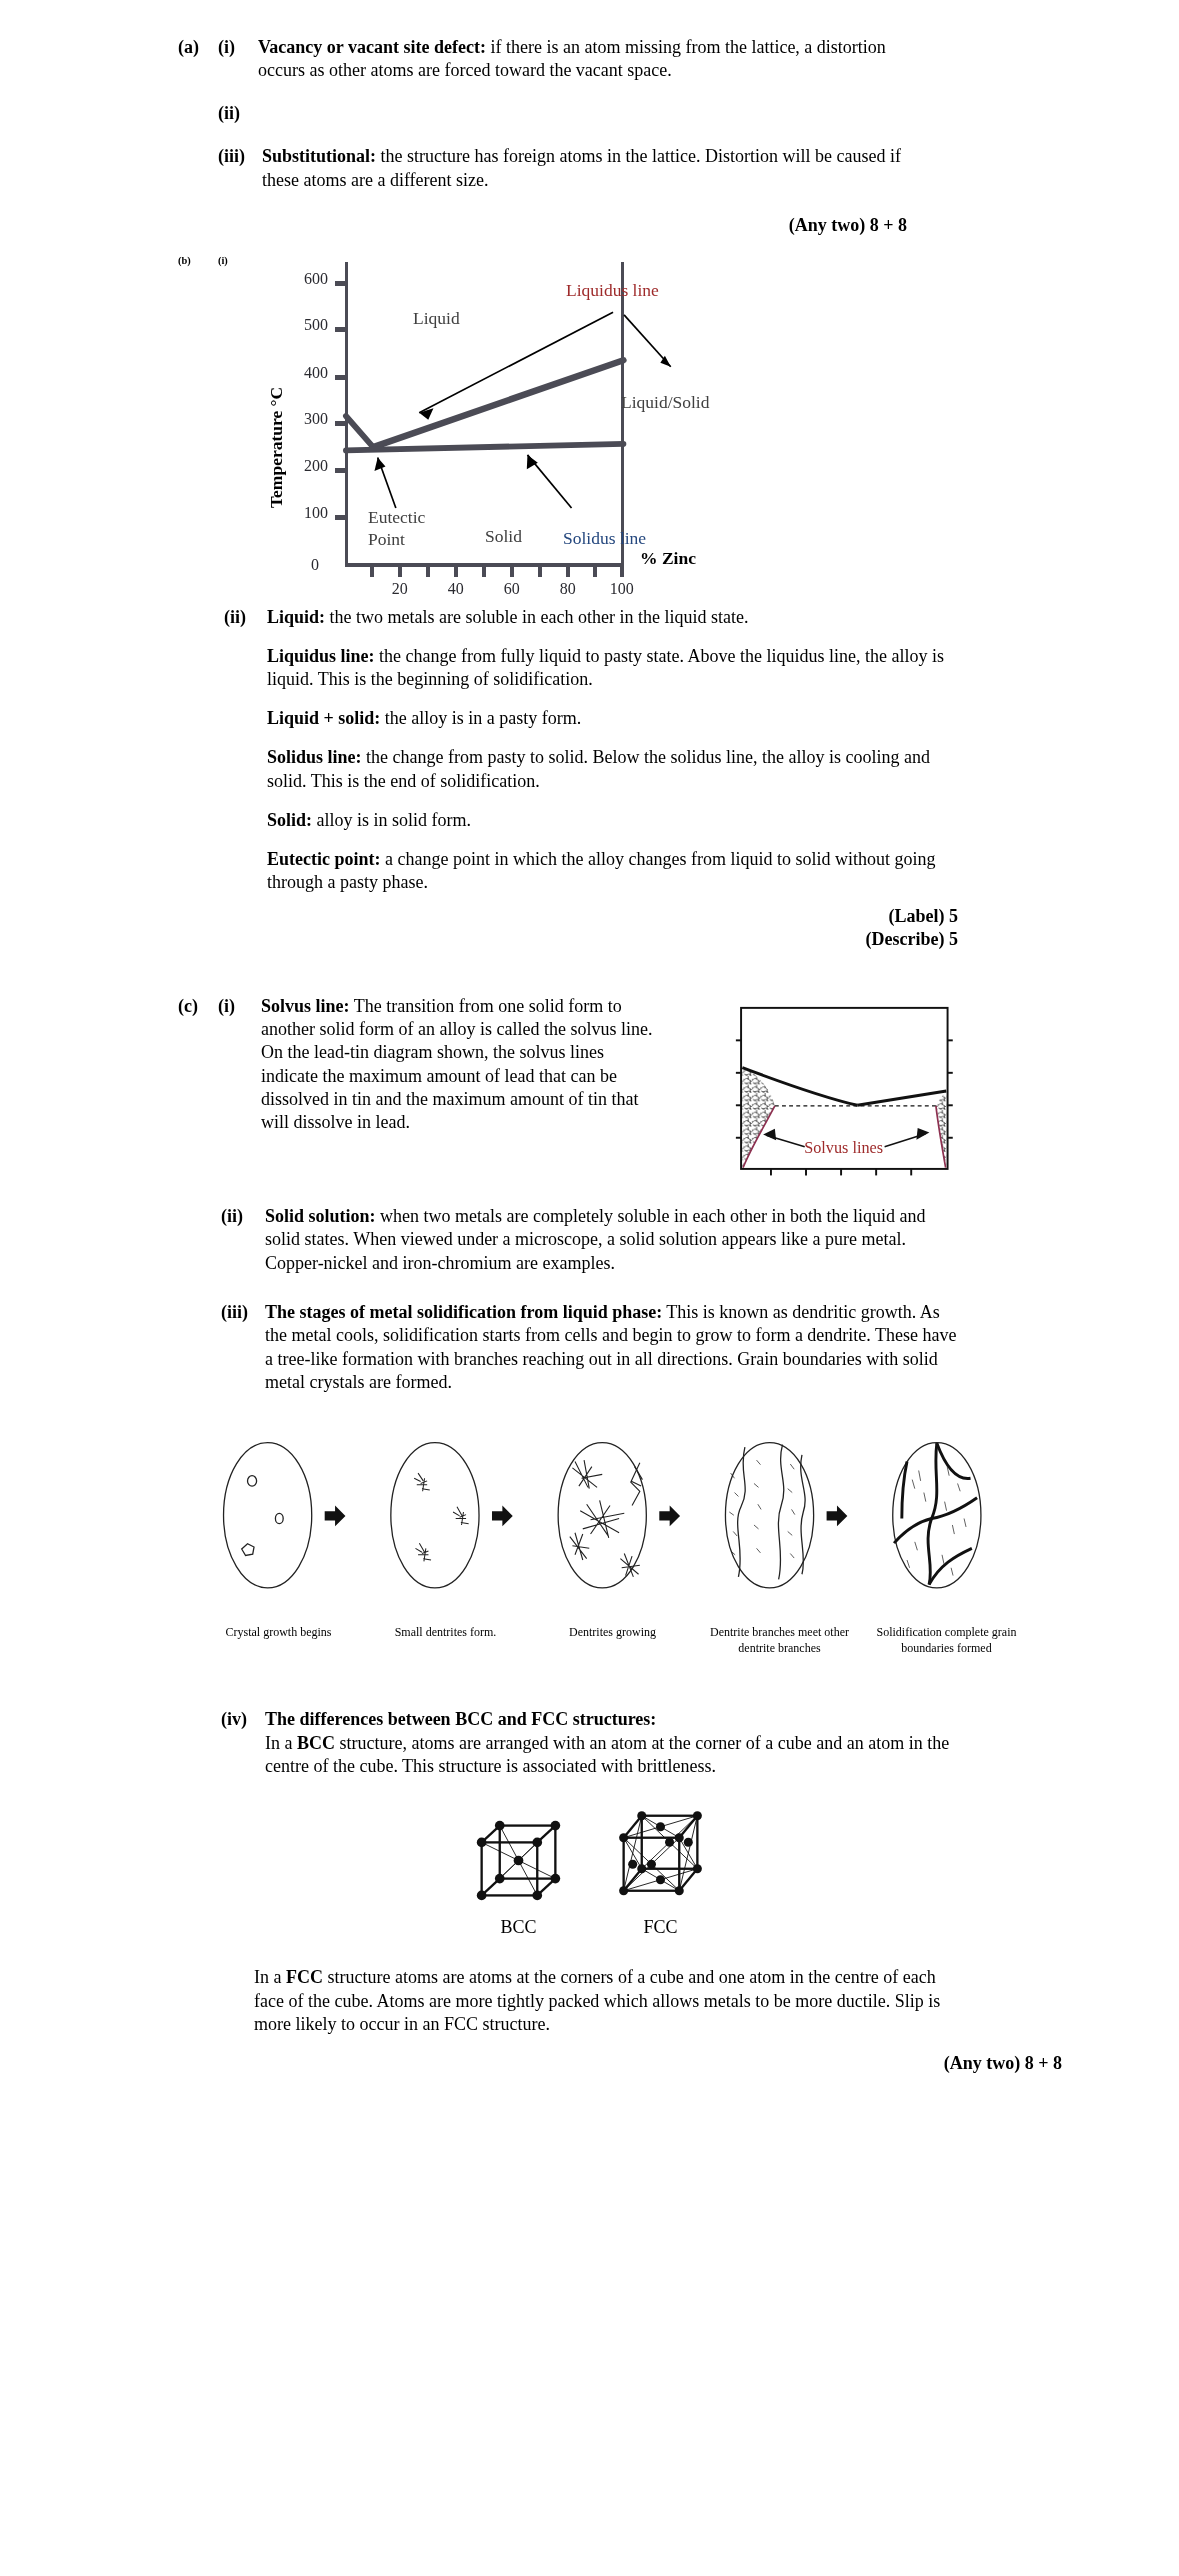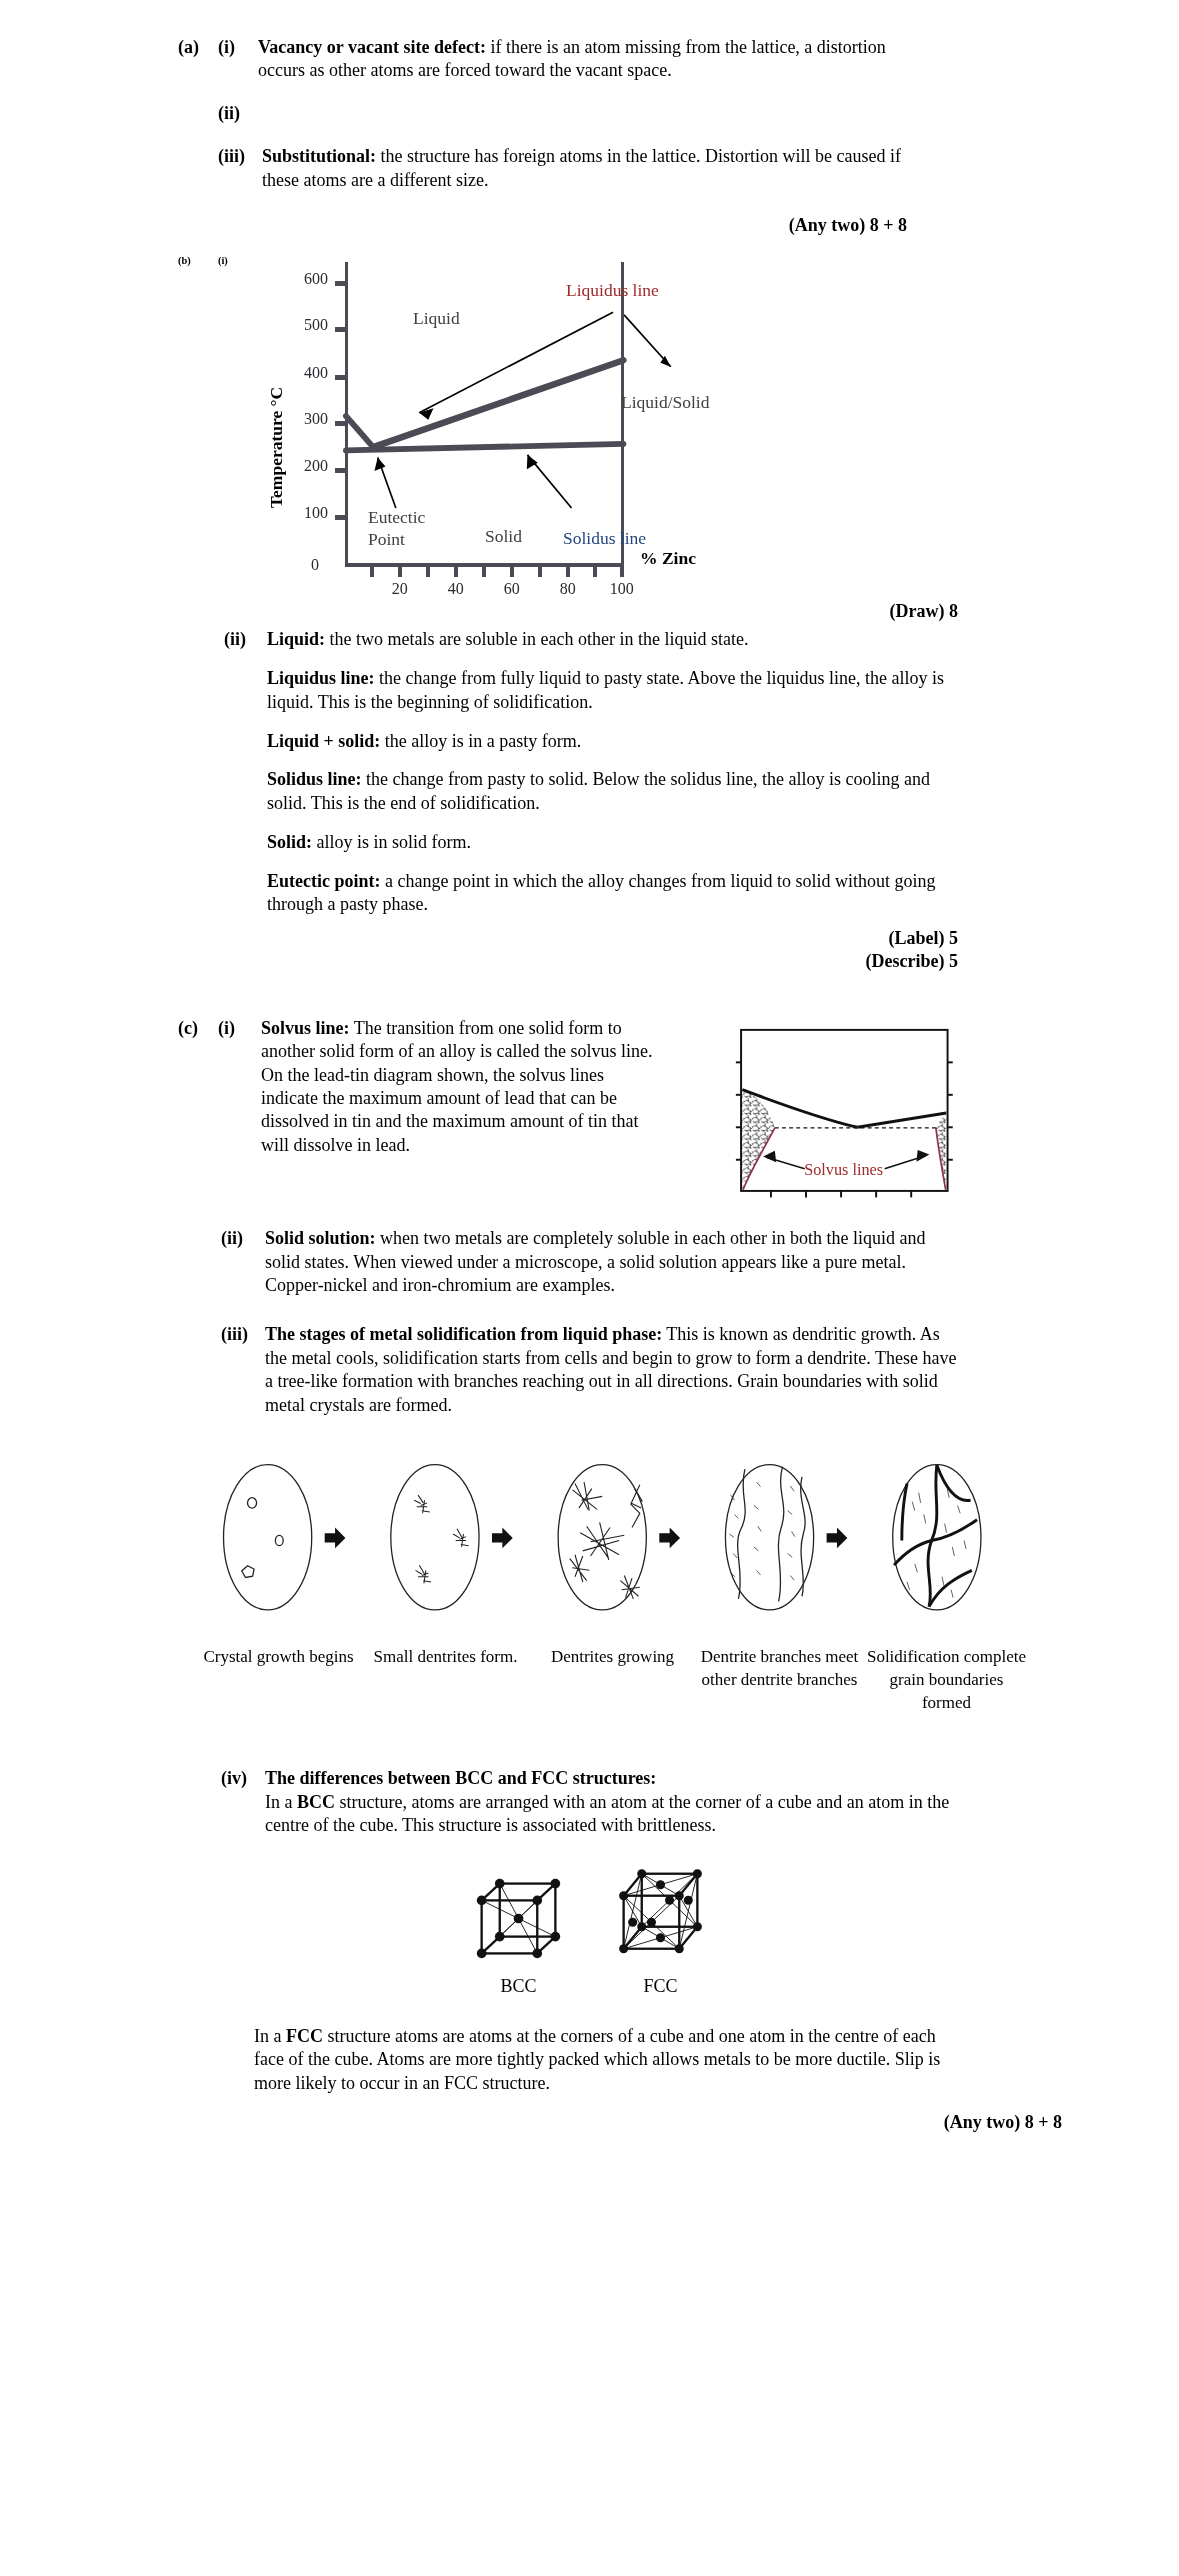--- a/index.html
+++ b/index.html
@@ -191,21 +191,21 @@
   .sec-c2 .item { margin-bottom: 26px; }
   .sec-c2 .marker { width: 44px; }
 
   
   .dendrite-strip {
     margin-top: 26px;
     padding-left: 195px;
     width: 843px;
   }
   .dend-caption {
-    font-size: 17px;
+    font-size: 12px;
     text-align: center;
     line-height: 1.35;
   }
 
   
   .sec-iv { margin-top: 52px; padding-left: 221px; padding-right: 221px; }
   .sec-iv .marker { width: 44px; }
   .cubes {
     margin-top: 26px;
     display: flex;
@@ -329,21 +329,20 @@
         <div class="region-lbl red-lbl" style="left:305px; top:25px;">Liquidus line</div>
         <div class="region-lbl" style="left:360px; top:137px;">Liquid/Solid</div>
         <div class="region-lbl blue-lbl" style="left:302px; top:253px;margin-top:20px;">Solidus line</div>
         <div class="region-lbl" style="left:107px; top:252px; line-height:1.25; width:84px; white-space:normal;">Eutectic Point</div>
         <div class="region-lbl" style="left:224px; top:271px;">Solid</div>
 
         <div class="x-axis-title">% Zinc</div>
       </div>
     </div>
 
-    <div class="marks-right" style="padding-right:221px; margin-top:1.3px;">(Draw) 8</div>
 
     <div class="defs body-text">
       <div class="item">
         <span class="marker">(ii)</span>
         <span class="content"><b>Liquid:</b><span> the two metals are soluble in each other in the liquid state.</span></span>
       </div>
       <div class="defs-indent">
         <p><b>Liquidus line:</b><span> the change from fully liquid to pasty state. Above the liquidus line, the alloy is liquid. This is the beginning of solidification.</span></p>
         <p><b>Liquid + solid:</b><span> the alloy is in a pasty form.</span></p>
         <p><b>Solidus line:</b><span> the change from pasty to solid. Below the solidus line, the alloy is cooling and solid. This is the end of solidification.</span></p>

